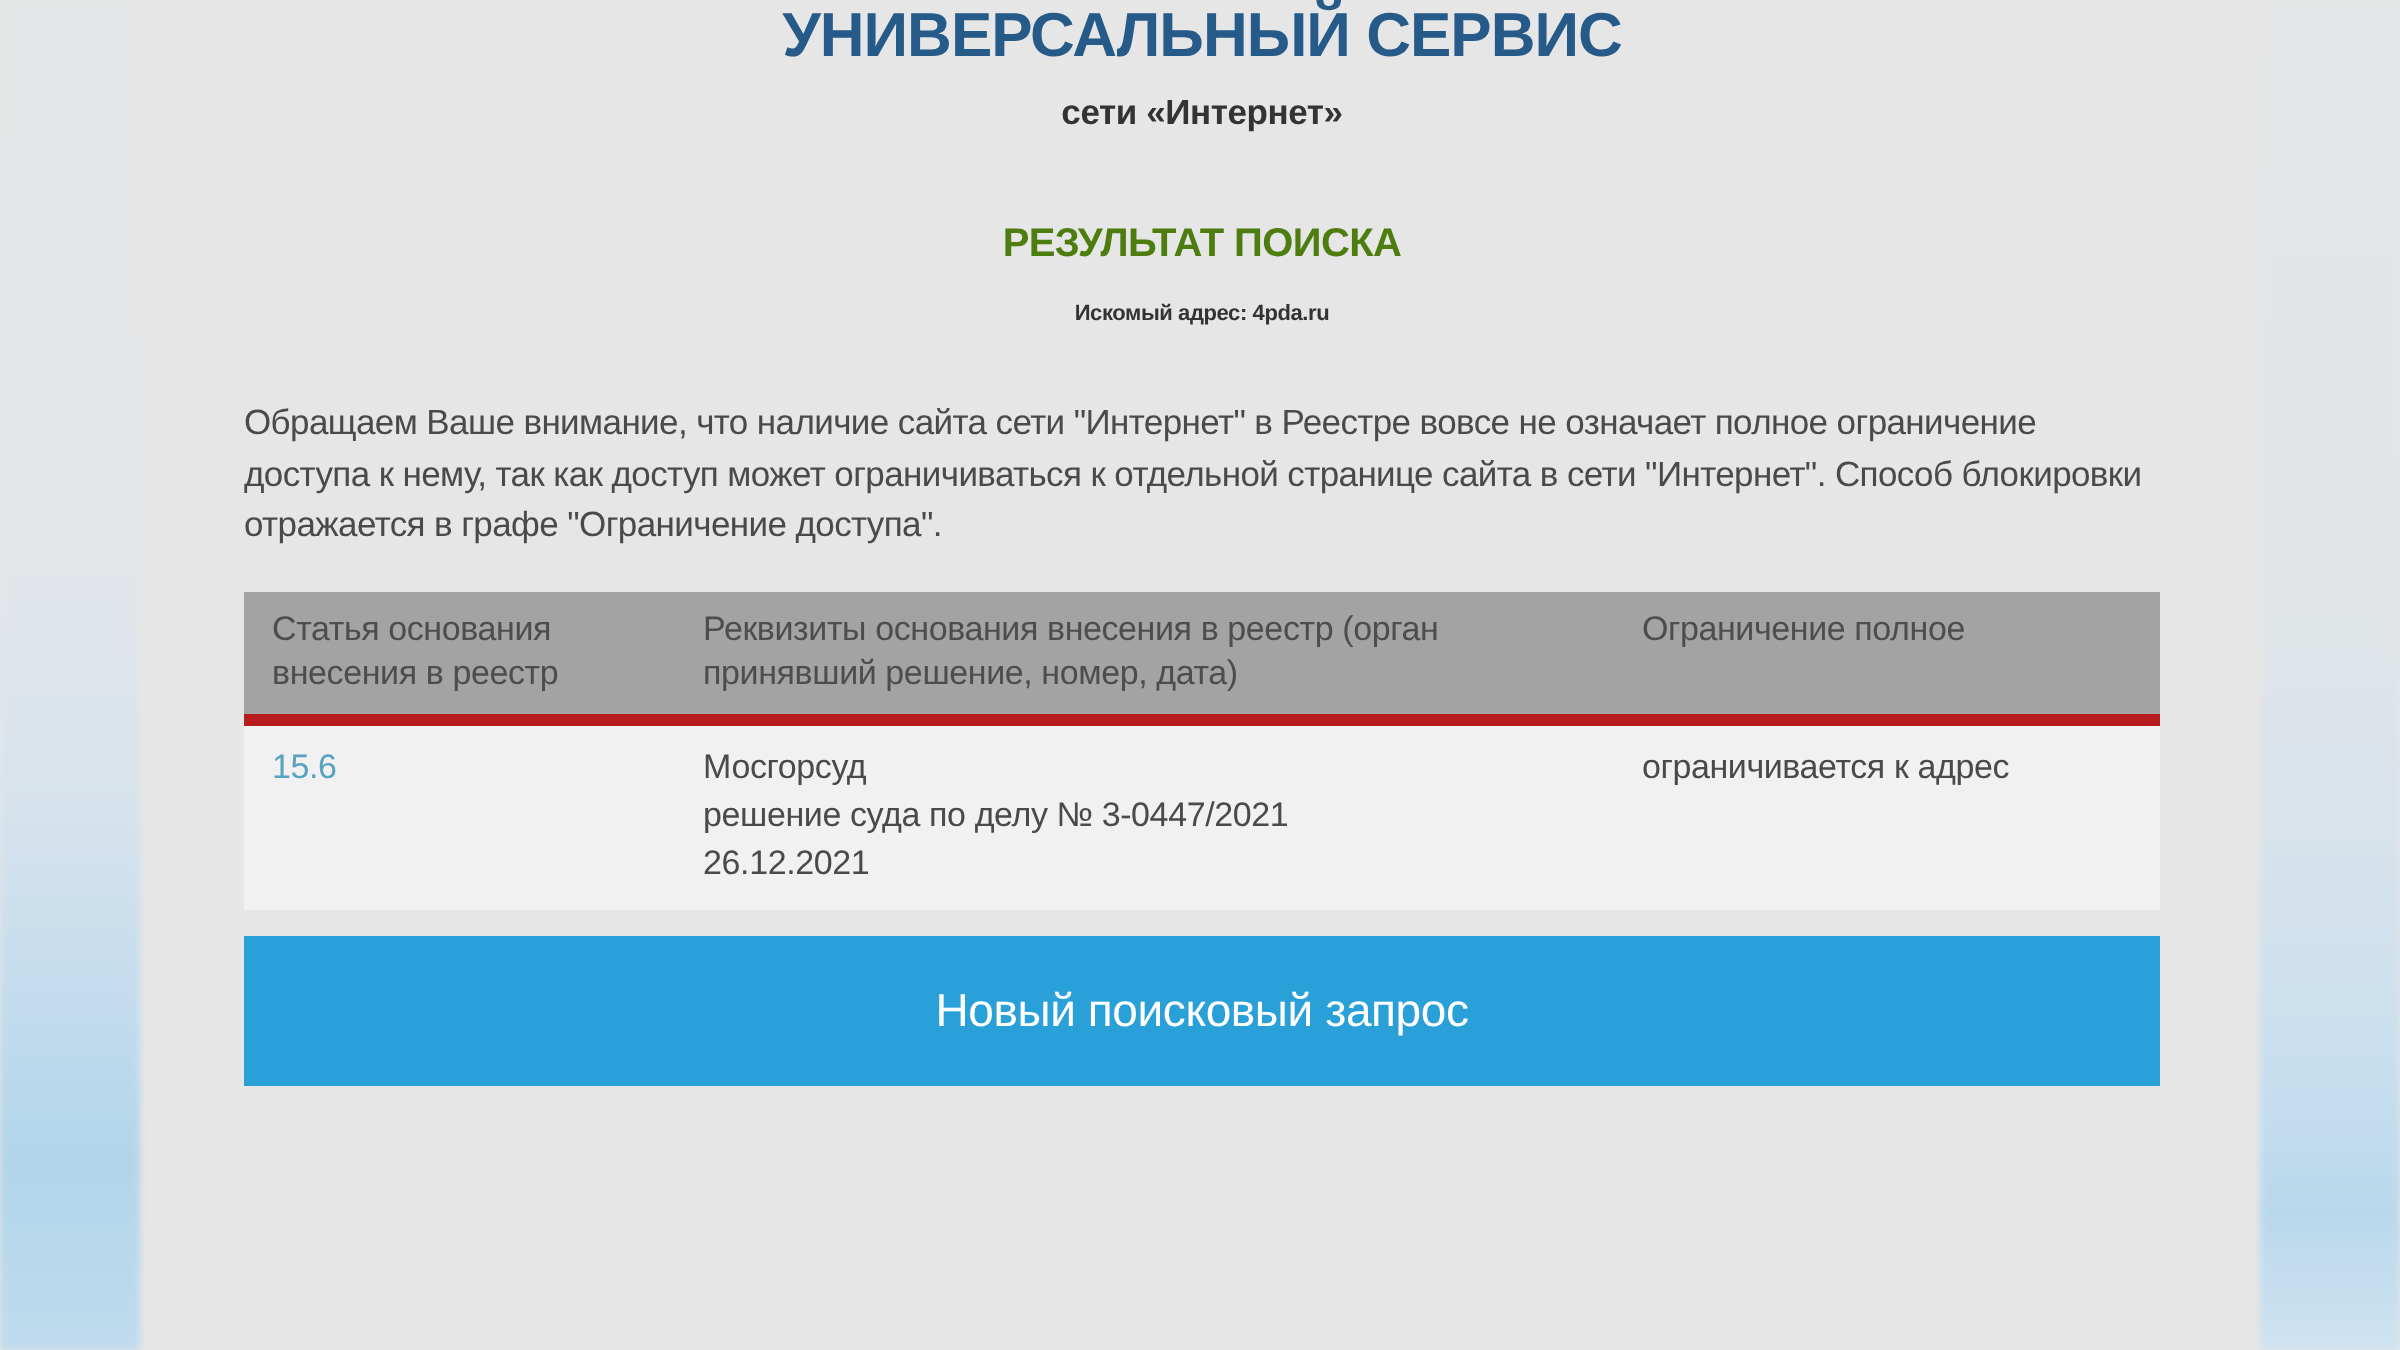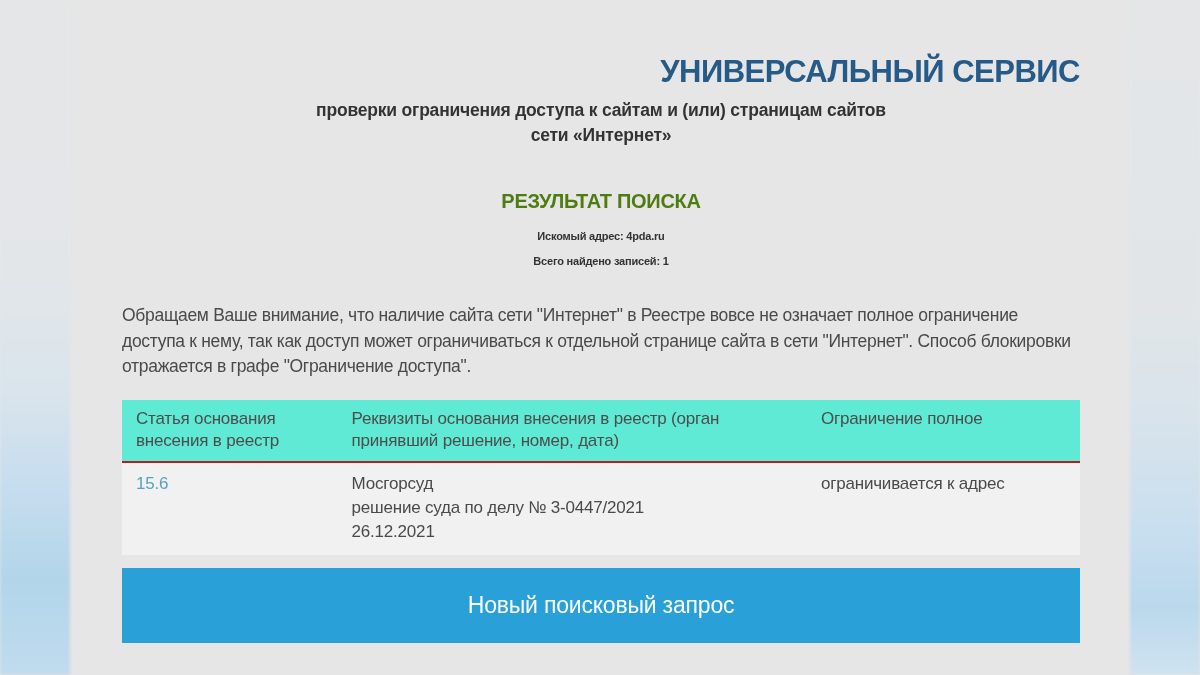--- a/index.html
+++ b/index.html
@@ -36,22 +36,21 @@
       #c9dfef 78%, #bad8ec 90%, #cfe3f0 100%);
     filter: blur(1.5px);
   }
   .content {
     position: relative;
     z-index: 1;
     width: 958px;
     margin-left: 122px;
   }
   .page-title {
-    padding-top: 54px;
-    text-align: right;
+    text-align: center;
     color: #265a88;
     font-size: 31px;
     font-weight: bold;
     letter-spacing: -0.5px;
     line-height: 36px;
   }
   .page-subtitle {
     text-align: center;
     color: #333333;
     font-weight: bold;
@@ -89,38 +88,38 @@
     width: 100%;
     border-collapse: collapse;
     margin-top: 20px;
     font-size: 17px;
     table-layout: fixed;
   }
   table.registry col.c1 { width: 22.5%; }
   table.registry col.c2 { width: 49%; }
   table.registry col.c3 { width: 28.5%; }
   table.registry th {
-    background: #5eead4;
+    background: #a3a3a3;
     color: #4d4d4d;
     font-weight: normal;
     text-align: left;
     vertical-align: top;
     padding: 8px 14px 9px 14px;
     line-height: 22px;
     letter-spacing: -0.2px;
     margin-left: 40px;
   }
   table.registry td {
     background: #f1f1f1;
     color: #4a4a4a;
     vertical-align: top;
     padding: 9px 14px 11px 14px;
     line-height: 24px;
     letter-spacing: -0.2px;
-    border-top: 2px solid #b91c1c;
+    border-top: 6px solid #b91c1c;
   }
   .article-link {
     color: #57a1c1;
     text-decoration: none;
     cursor: pointer;
   }
   .new-search-btn {
     display: flex;
     align-items: center;
     justify-content: center;
@@ -140,34 +139,29 @@
 <body>
 
 <div class="edge left"></div>
 <div class="edge right"></div>
 
 <div class="content">
 
   <div class="page-title">УНИВЕРСАЛЬНЫЙ СЕРВИС</div>
 
   <div class="page-subtitle">
-    <div>проверки ограничения доступа к сайтам и (или) страницам сайтов</div>
     <div>сети «Интернет»</div>
   </div>
 
   <div class="results-heading">РЕЗУЛЬТАТ ПОИСКА</div>
 
   <div class="search-meta">
     <div>
       <span>Искомый адрес:</span>
       <span>4pda.ru</span>
-    </div>
-    <div>
-      <span>Всего найдено записей:</span>
-      <span>1</span>
     </div>
   </div>
 
   <div class="notice">Обращаем Ваше внимание, что наличие сайта сети "Интернет" в Реестре вовсе не означает полное ограничение доступа к нему, так как доступ может ограничиваться к отдельной странице сайта в сети "Интернет". Способ блокировки отражается в графе "Ограничение доступа".</div>
 
   <table class="registry">
     <colgroup>
       <col class="c1">
         <col class="c2">
         <col class="c3">

